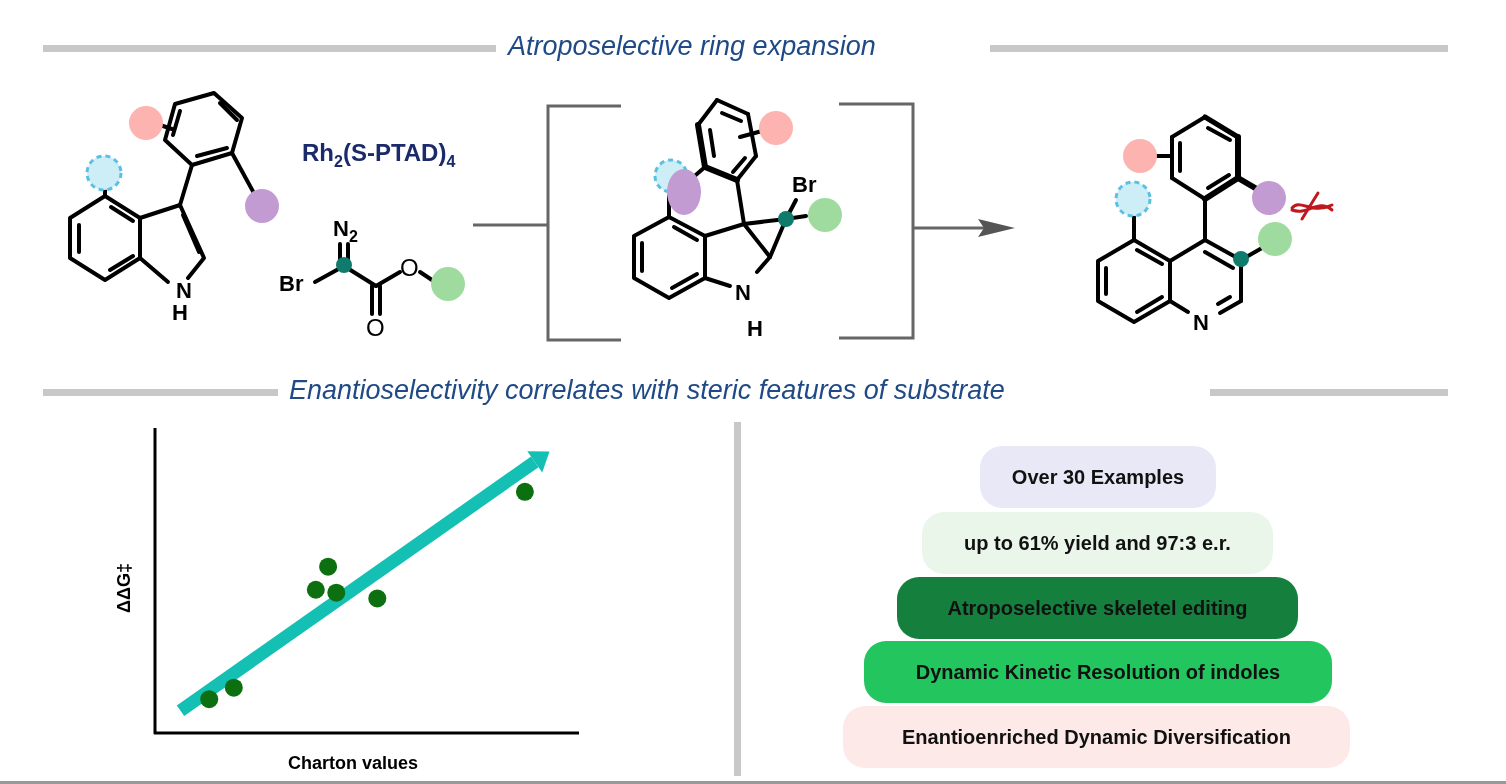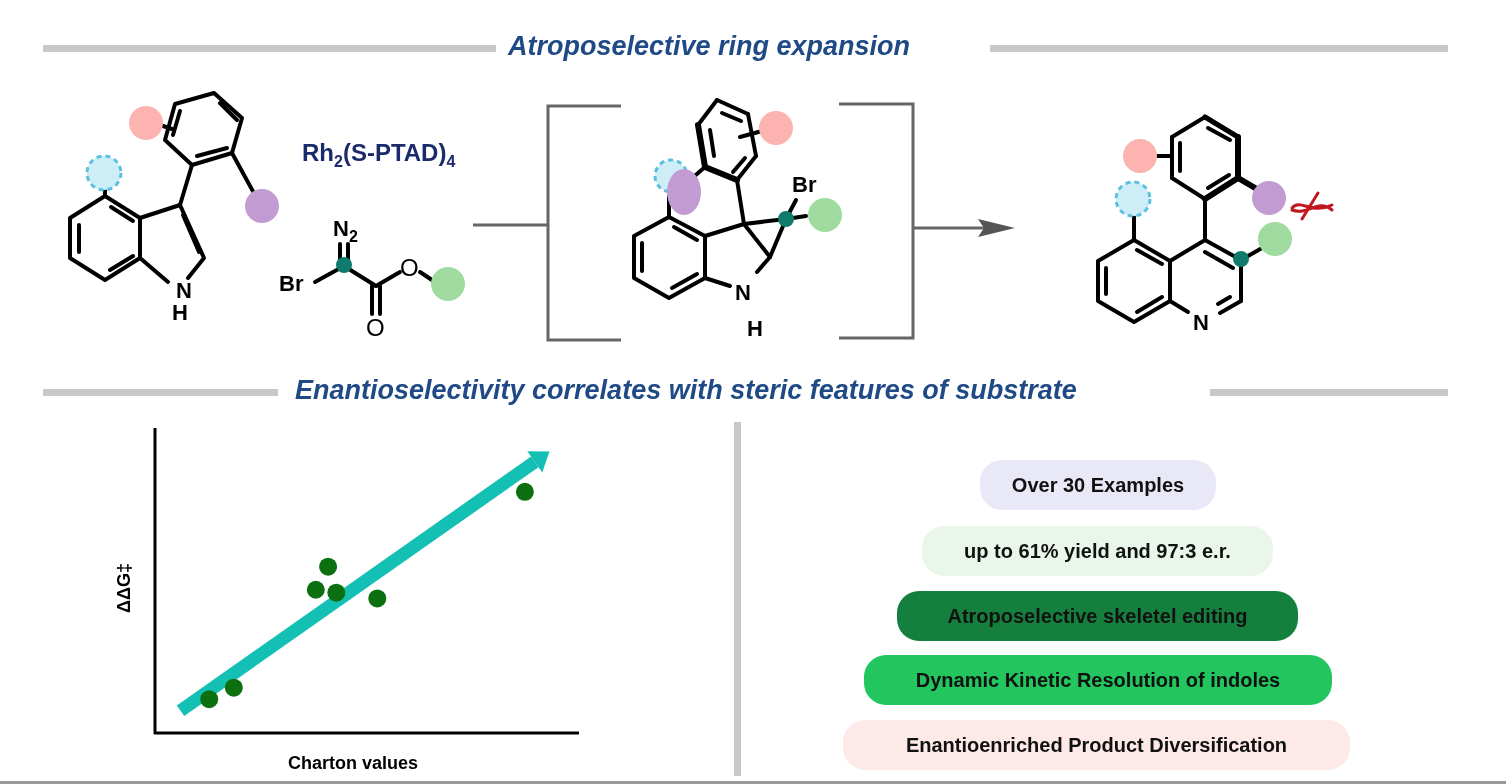--- a/index.html
+++ b/index.html
@@ -1,32 +1,32 @@
 <!DOCTYPE html>
 <html><head>
 <meta charset="utf-8">
 <style>
   html,body{margin:0;padding:0;background:#fff;}
   body{width:1506px;height:784px;position:relative;overflow:hidden;font-family:"Liberation Sans",sans-serif;}
   .hdr-line{position:absolute;height:7px;background:#c8c8c8;}
-  .hdr-title{position:absolute;font-weight:bold;font-style:italic;color:#1f4a85;font-size:27px;white-space:nowrap;}
+  .hdr-title{position:absolute;font-weight:normal;font-style:italic;color:#1f4a85;font-size:27px;white-space:nowrap;}
   svg{position:absolute;left:0;top:0;}
-  .pill{position:absolute;height:50px;border-radius:22px;font-weight:bold;font-size:20px;color:#111;display:flex;align-items:center;justify-content:center;white-space:nowrap;margin-top:14px;}
+  .pill{position:absolute;height:62px;border-radius:22px;font-weight:bold;font-size:20px;color:#111;display:flex;align-items:center;justify-content:center;white-space:nowrap;}
   .vdiv{position:absolute;left:734px;top:422px;width:7px;height:354px;background:#c8c8c8;}
   .bottom-line{position:absolute;left:0;top:781px;width:1506px;height:3px;background:#999;}
 </style>
 </head>
 <body>
 
 <div class="hdr-line" style="left:43px;top:45px;width:453px;"></div>
 <div class="hdr-title" style="left:508px;top:31px;">Atroposelective ring expansion</div>
 <div class="hdr-line" style="left:990px;top:45px;width:458px;"></div>
 
 <div class="hdr-line" style="left:43px;top:389px;width:235px;"></div>
-<div class="hdr-title" style="left:295px;top:375px;">Enantioselectivity correlates with steric features of substrate</div>
+<div class="hdr-title" style="left:289px;top:375px;">Enantioselectivity correlates with steric features of substrate</div>
 <div class="hdr-line" style="left:1210px;top:389px;width:238px;"></div>
 
 <svg width="1506" height="370">
   <g stroke="#000" stroke-width="4" fill="none" stroke-linejoin="round" stroke-linecap="round">
 
     <polygon points="105,196 140,218 140,258 105,280 70,258 70,218"></polygon>
     <line x1="79" y1="225" x2="79" y2="252"></line>
     <line x1="110" y1="270" x2="133" y2="256"></line>
     <line x1="111" y1="207" x2="133" y2="221"></line>
 
@@ -180,16 +180,16 @@
 <div class="pill" style="left: 922px; top: 512px; width: 351px; background: rgb(234, 246, 234);">
     <span>up to 61% yield and 97:3 e.r.</span>
   </div>
 <div class="pill" style="left: 897px; top: 577px; width: 401px; background: #15803d;">
     <span>Atroposelective skeletel editing</span>
   </div>
 <div class="pill" style="left: 864px; top: 641px; width: 468px; background: #22c55e;">
     <span>Dynamic Kinetic Resolution of indoles</span>
   </div>
 <div class="pill" style="left: 843px; top: 706px; width: 507px; background: rgb(253, 234, 232);">
-    <span>Enantioenriched Product Diversification</span>
+    <span>Enantioenriched Dynamic Diversification</span>
   </div>
 
 <div class="bottom-line"></div>
 
 </body></html>

